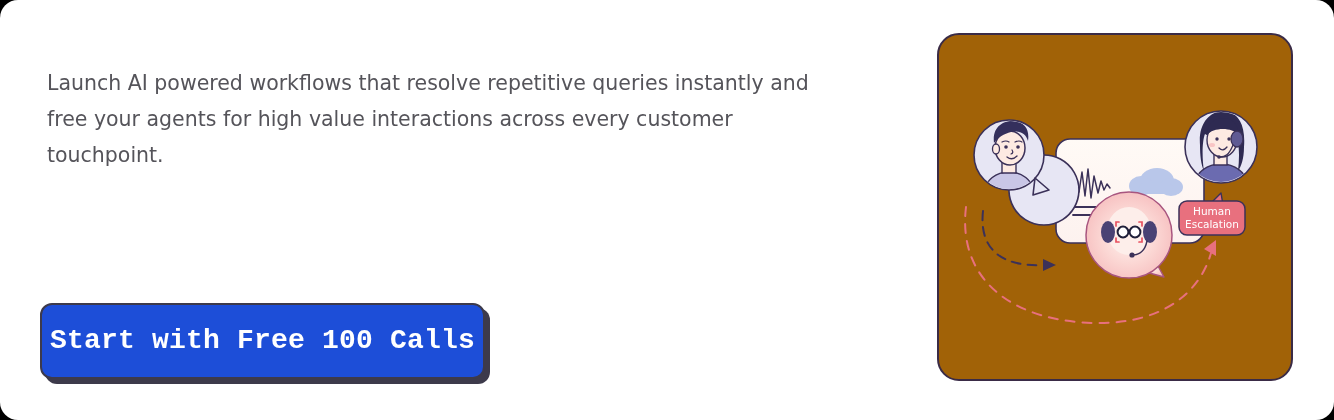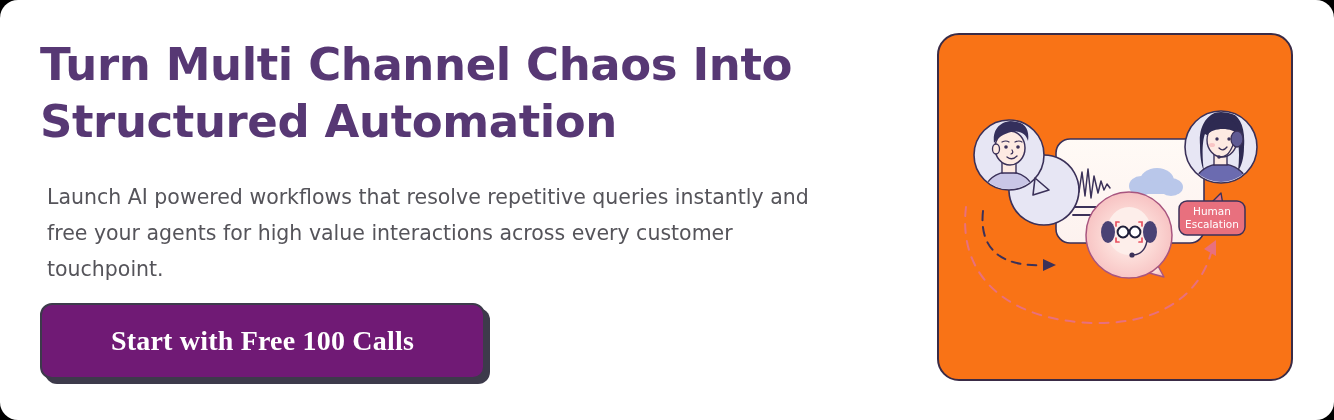--- a/index.html
+++ b/index.html
@@ -59,57 +59,56 @@
     position: absolute;
     left: 40px;
     top: 303px;
   }
 
   .cta-button {
     display: block;
     box-sizing: border-box;
     width: 445px;
     height: 76px;
-    background: #701a75;
+    background: #1d4ed8;
     color: #ffffff;
     border: 2.5px solid #3d3a4b;
     border-radius: 12px;
     box-shadow: 5px 5px 0 0 #3d3a4b;
     font-size: 28px;
     font-weight: bold;
     letter-spacing: 0.2px;
     cursor: pointer;
-    font-family: Liberation Serif, serif;
+    font-family: Liberation Mono, monospace;
     line-height: 70px;
     text-align: center;
     padding: 0;
   }
 
   
   .art-panel {
     position: absolute;
     left: 937px;
     top: 33px;
     width: 356px;
     height: 348px;
     box-sizing: border-box;
-    background: #f97316;
+    background: #a16207;
     border: 2px solid #3a2b46;
     border-radius: 22px;
     overflow: hidden;
   }
   .art-panel svg { display: block; }
 </style>
 </head>
 <body>
 
 <div class="banner">
 
   <div class="copy-col">
-    <h1 class="headline">Turn Multi Channel Chaos Into Structured Automation</h1>
     <p class="subcopy">Launch AI powered workflows that resolve repetitive queries instantly and free your agents for high value interactions across every customer touchpoint.</p>
   </div>
 
   <div class="cta-wrap">
     <button class="cta-button">Start with Free 100 Calls</button>
   </div>
 
   <div class="art-panel">
     <svg width="352" height="344" viewBox="0 0 352 344">
 

